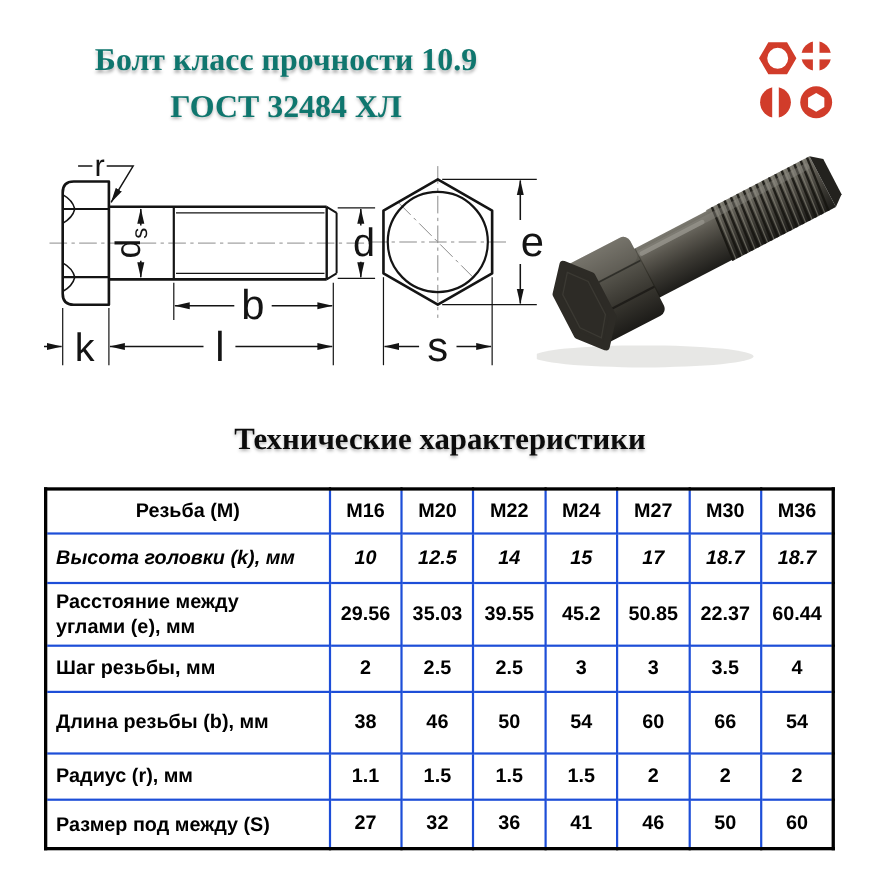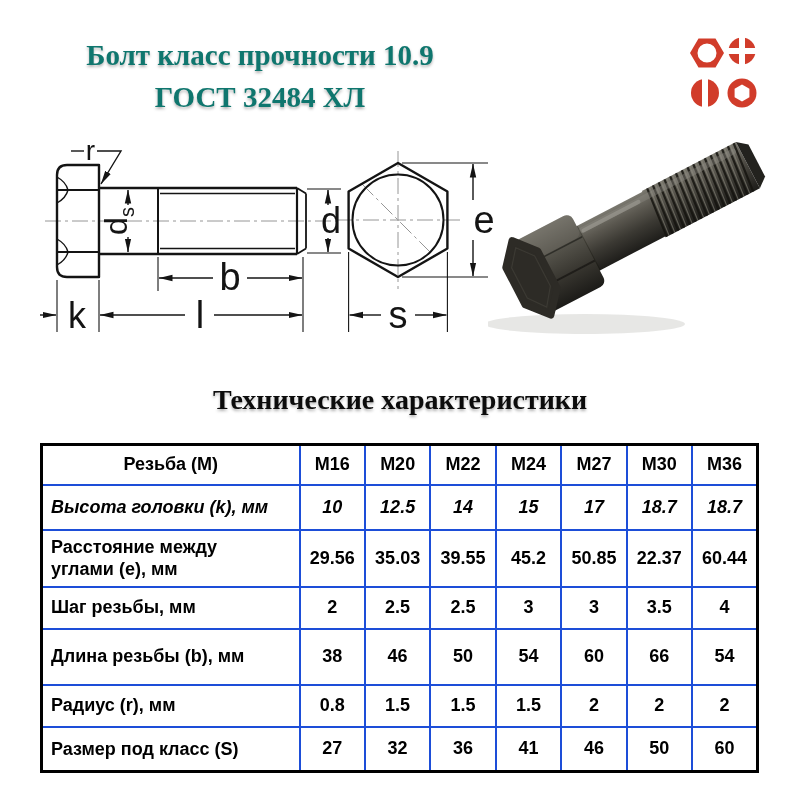--- a/index.html
+++ b/index.html
@@ -235,30 +235,30 @@
       <td>38</td>
       <td>46</td>
       <td>50</td>
       <td>54</td>
       <td>60</td>
       <td>66</td>
       <td>54</td>
     </tr>
     <tr style="height:42px;">
       <td class="rowlabel">Радиус (r), мм</td>
-      <td>0.8</td>
+      <td>1.1</td>
       <td>1.5</td>
       <td>1.5</td>
       <td>1.5</td>
       <td>2</td>
       <td>2</td>
       <td>2</td>
     </tr>
     <tr style="height:45px;">
-      <td class="rowlabel">Размер под класс (S)</td>
+      <td class="rowlabel">Размер под между (S)</td>
       <td>27</td>
       <td>32</td>
       <td>36</td>
       <td>41</td>
       <td>46</td>
       <td>50</td>
       <td>60</td>
     </tr>
   </tbody>
     </table>

